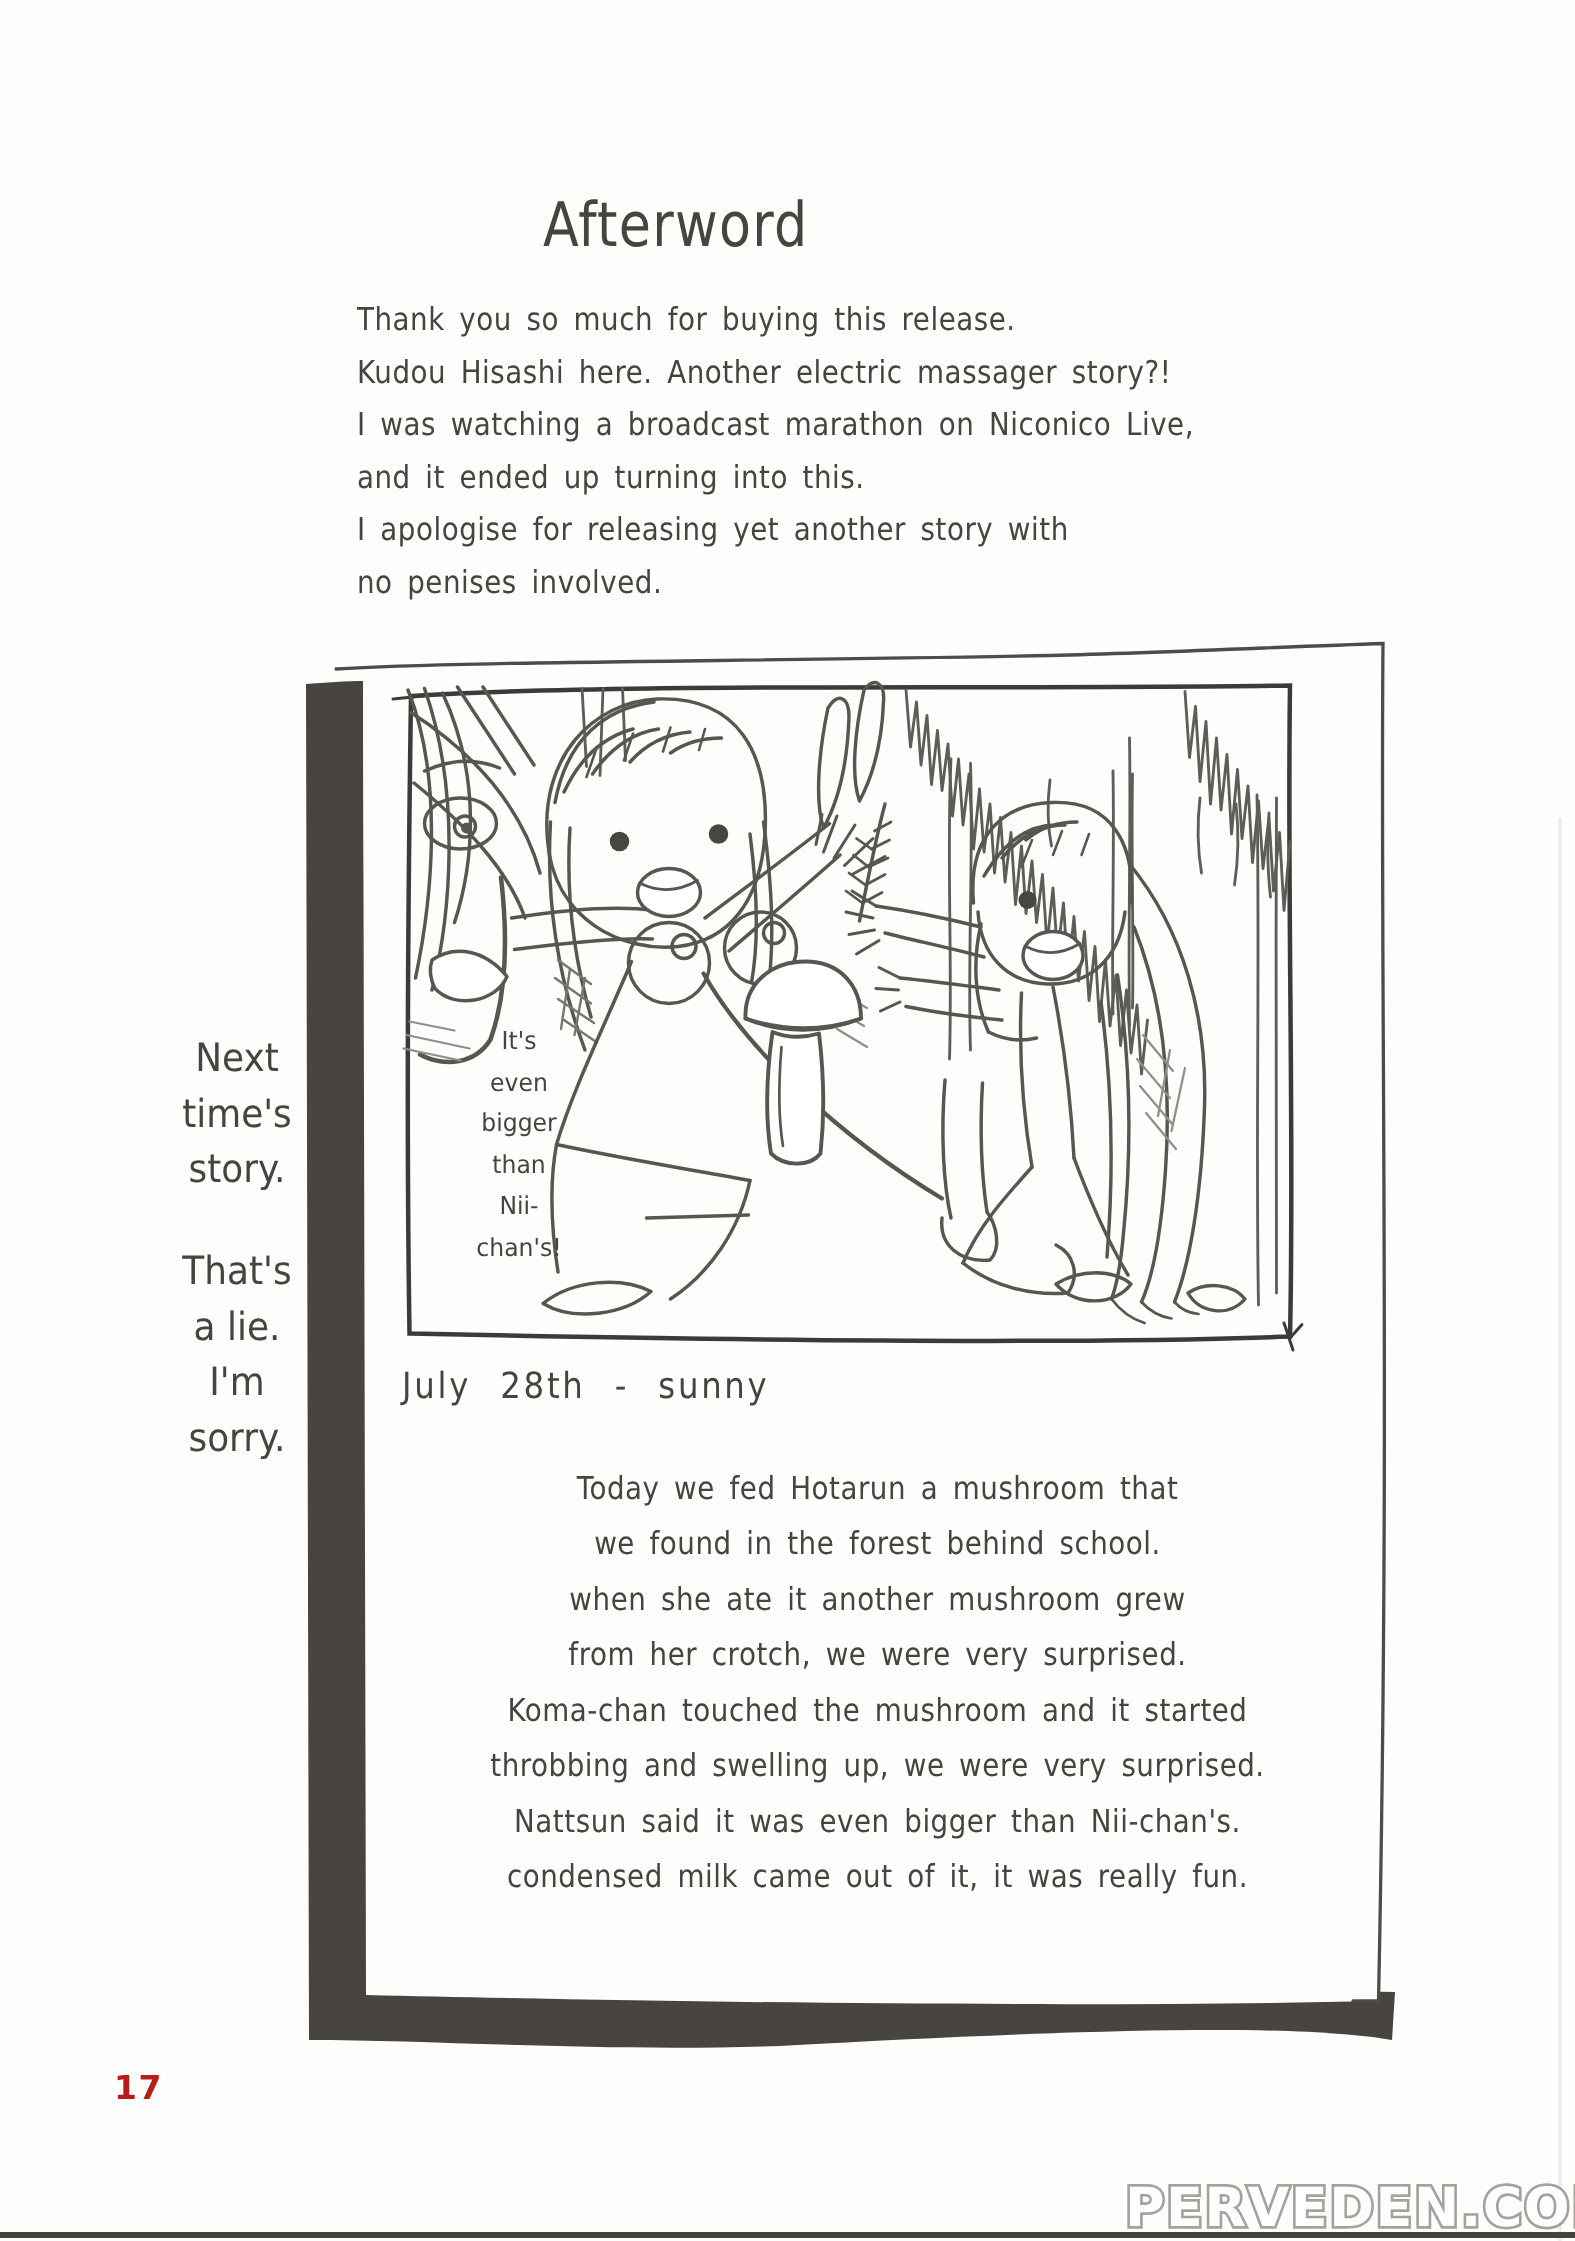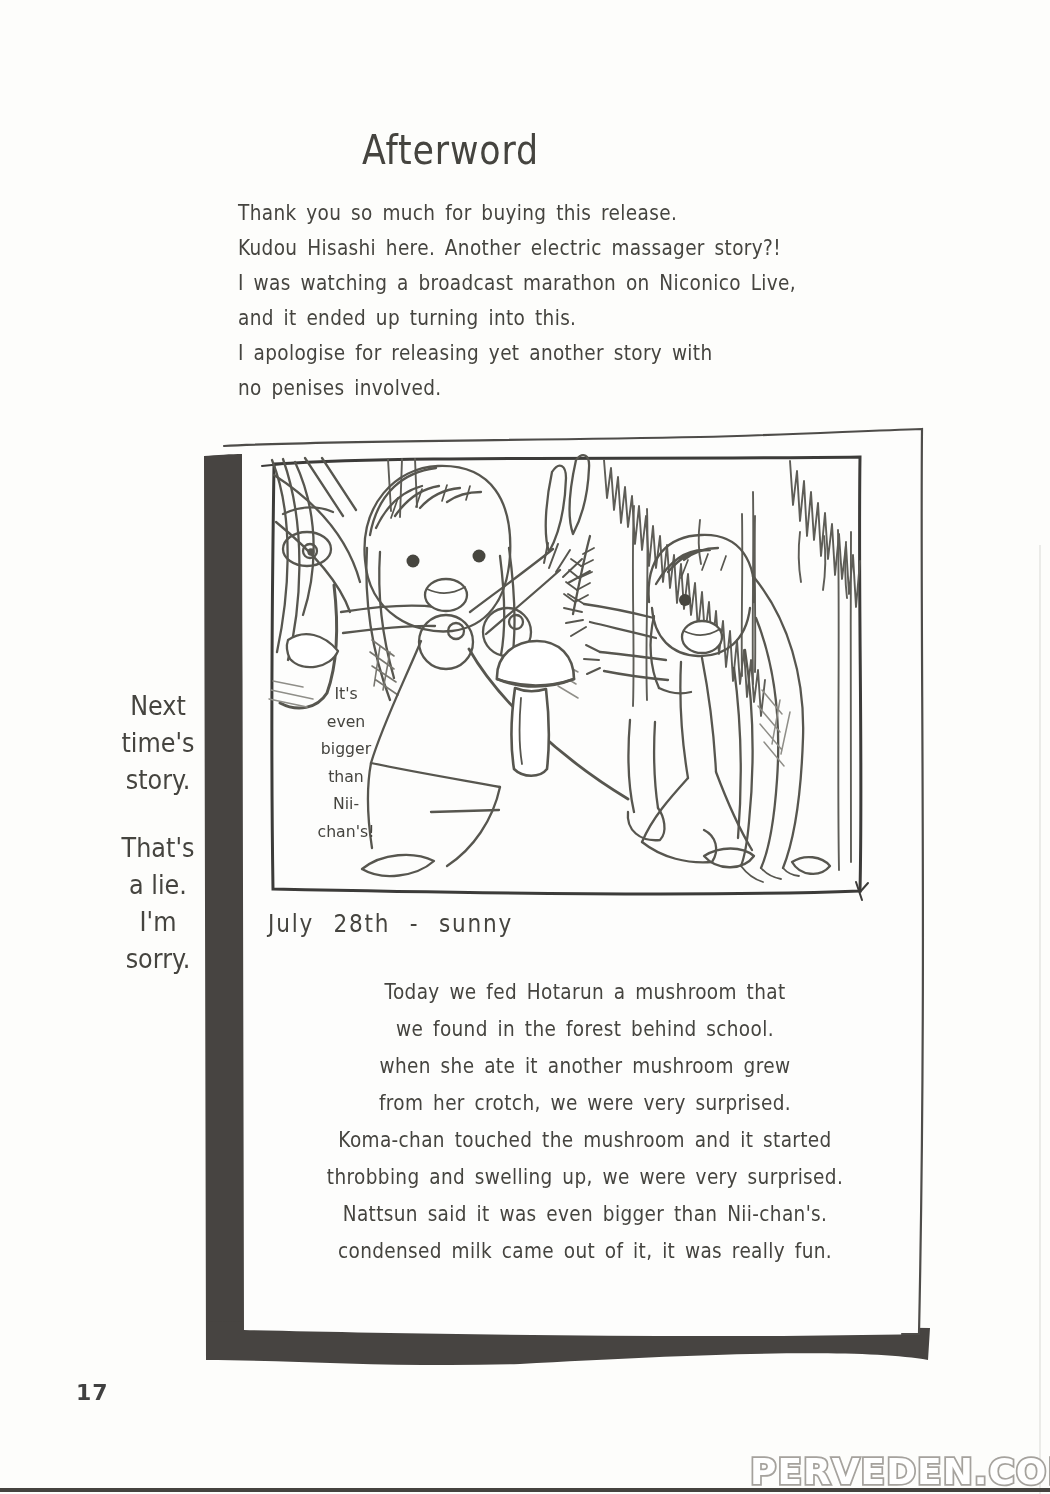--- a/index.html
+++ b/index.html
@@ -8,21 +8,21 @@
   .hand{color:#45443f;}
   .title{position:absolute;left:362px;top:126px;font-size:41px;letter-spacing:1px;transform:scaleX(.85);transform-origin:left top;white-space:nowrap;}
   .intro{position:absolute;left:238px;top:196px;font-size:21px;line-height:35px;letter-spacing:.4px;word-spacing:4px;transform:scaleX(.88);transform-origin:left top;white-space:nowrap;}
   .sidenote{position:absolute;left:84px;width:148px;text-align:center;font-size:26px;line-height:37px;transform:scaleX(.92);transform-origin:center top;}
   .sidenote.g1{top:688px;}
   .sidenote.g2{top:830px;}
   .journal-svg{position:absolute;left:190px;top:415px;width:760px;height:965px;}
   .speech{position:absolute;left:298px;top:680px;width:96px;text-align:center;font-size:16.5px;line-height:27.5px;transform:scaleX(.95);}
   .dateline{position:absolute;left:268px;top:910px;font-size:24px;letter-spacing:2px;word-spacing:12px;transform:scaleX(.9);transform-origin:left top;white-space:nowrap;}
   .entry{position:absolute;left:250px;top:974px;width:670px;text-align:center;font-size:21px;line-height:37px;letter-spacing:.4px;word-spacing:4px;transform:scaleX(.88);transform-origin:center top;white-space:nowrap;}
-  .pagenum{position:absolute;left:76px;top:1380px;font-size:22px;font-weight:bold;color:#404040;letter-spacing:1px;}
+  .pagenum{position:absolute;left:76px;top:1380px;font-size:22px;font-weight:bold;color:#b91c1c;letter-spacing:1px;}
   .bottom-line{position:absolute;left:0;bottom:2px;width:1050px;height:4px;background:#45433f;z-index:4;}
   .watermark-svg{position:absolute;right:-4px;bottom:-2px;z-index:5;}
   .crease{position:absolute;left:1039px;top:545px;width:2px;height:949px;background:rgba(80,78,72,0.10);}
 </style>
 </head>
 <body>
 
 <div class="paper">
 
   <div class="title hand">Afterword</div>

